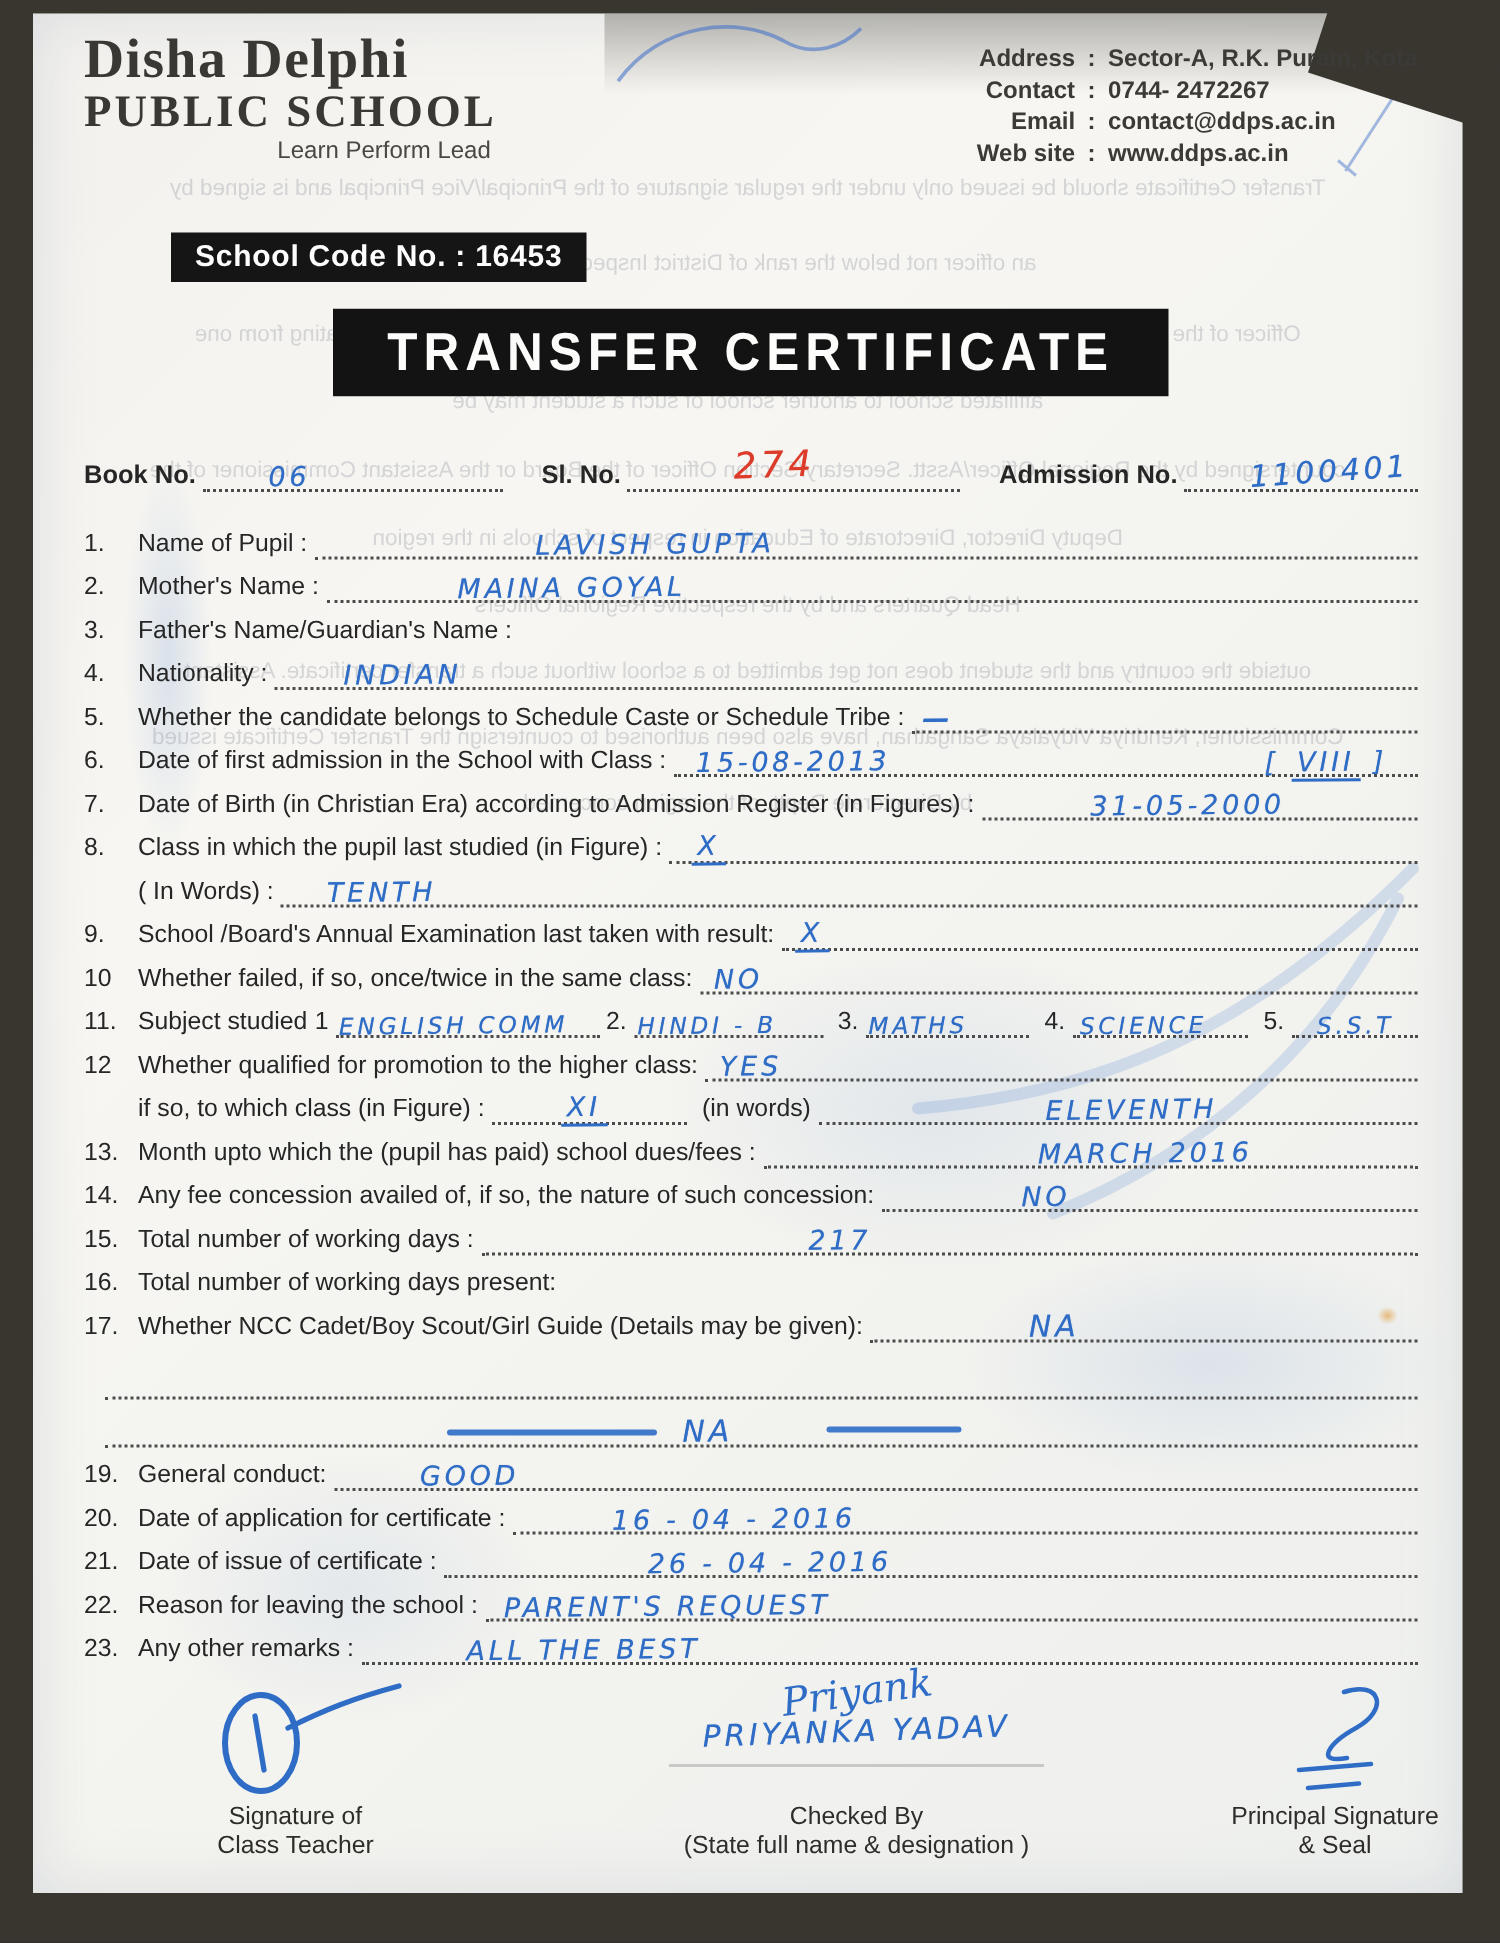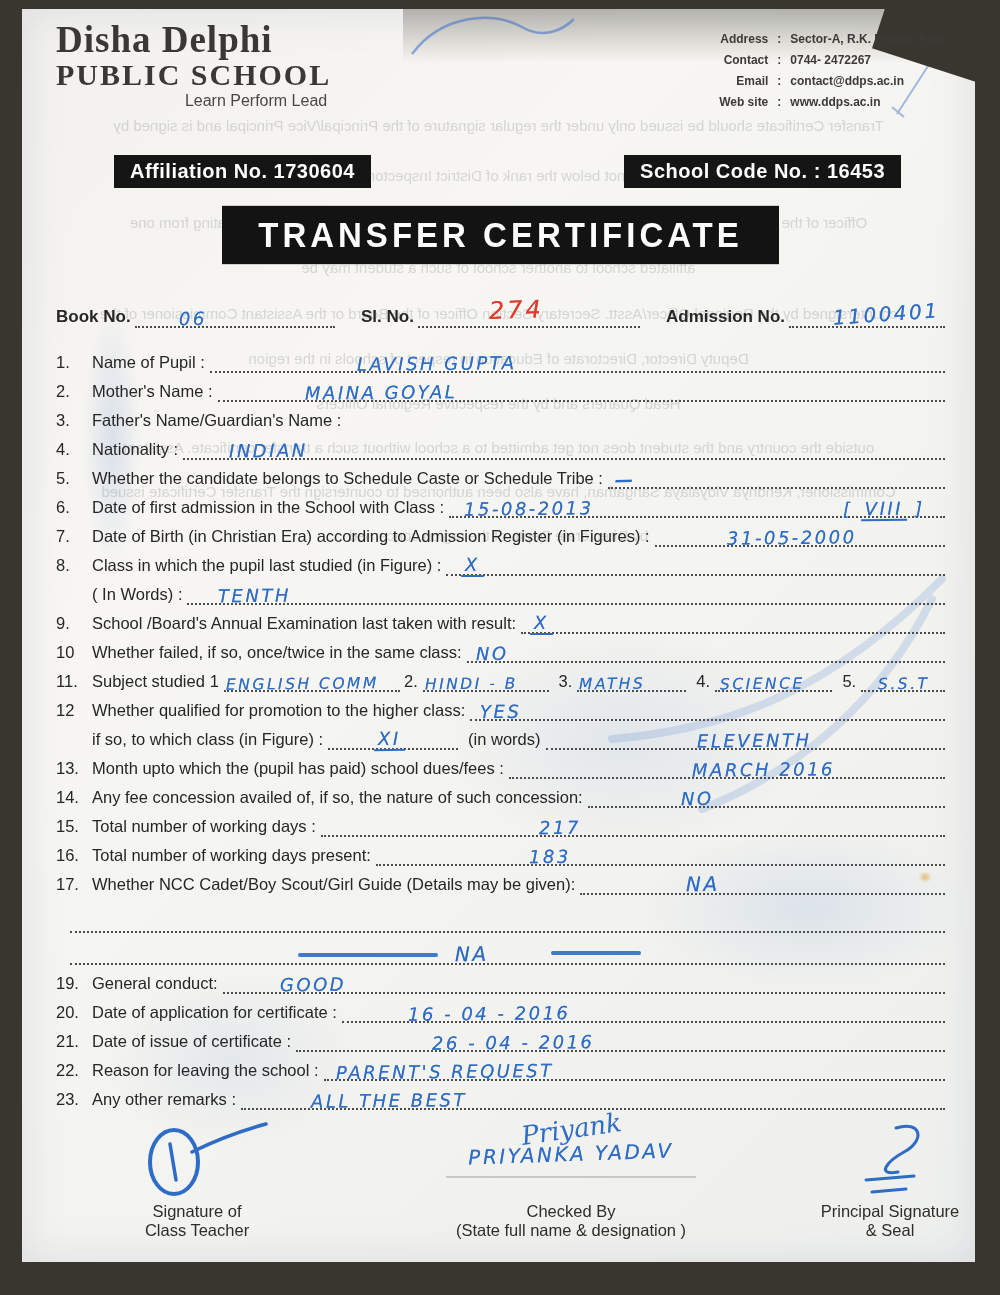--- a/index.html
+++ b/index.html
@@ -19,21 +19,21 @@
   .brand{display:flex;align-items:center;gap:12px;}
   .logo{width:96px;height:96px;border-radius:50%;background:#3d3b38;position:relative;flex:none;}
   .logo-in{position:absolute;left:9px;top:9px;right:9px;bottom:9px;border-radius:50%;background:#efeeea;
            display:flex;align-items:center;justify-content:center;}
   .logo-bottom{position:absolute;left:0;right:0;bottom:6px;text-align:center;color:#f0efec;
            font-size:9px;font-weight:bold;letter-spacing:3px;}
   .schoolname{line-height:1;}
   .sn1{font-family:"Liberation Serif",serif;font-weight:bold;font-size:37px;color:#3a3835;letter-spacing:1px;}
   .sn2{font-family:"Liberation Serif",serif;font-weight:bold;font-size:30px;color:#3a3835;letter-spacing:2px;margin-top:2px;}
   .sn3{font-size:16px;color:#4a4845;text-align:right;margin-top:3px;padding-right:4px;}
-  .contact{margin-top:8px;font-size:12px;color:#3c3a37;font-weight:bold;}
+  .contact{margin-top:8px;font-size:16px;color:#3c3a37;font-weight:bold;}
   .contact .crow{display:flex;line-height:21px;}
   .contact .cl{width:78px;text-align:right;}
   .contact .cs{width:22px;text-align:center;}
   .contact .cv{white-space:nowrap;}
 
   
   .badges{display:flex;justify-content:space-between;margin:16px 44px 0 58px;}
   .badge{background:#151515;color:#fdfdfd;font-weight:bold;font-size:20px;padding:5px 16px;letter-spacing:.5px;}
   .titlewrap{text-align:center;margin-top:20px;}
   .titlebox{display:inline-block;background:#131313;color:#fcfcfa;font-weight:bold;font-size:33px;
@@ -142,21 +142,20 @@
           </div>
           <div class="crow">
             <span class="cl">Web site</span>
             <span class="cs">:</span>
             <span class="cv">www.ddps.ac.in</span>
           </div>
         </div>
       </div>
 
       <div class="badges">
-        <div class="badge">Affiliation No. 1730604</div>
         <div class="badge">School Code No. : 16453</div>
       </div>
 
       <div class="titlewrap">
         <div class="titlebox">TRANSFER CERTIFICATE</div>
       </div>
 
       <div class="serials">
         <div class="sgroup">
           <span class="slabel">Book No.</span>
@@ -313,23 +312,20 @@
         <div class="row">
           <span class="num">15.</span>
           <span class="lbl">Total number of working days :</span>
           <span class="fill">
               <span class="hw" style="left:35%;">217</span>
             </span>
         </div>
         <div class="row">
           <span class="num">16.</span>
           <span class="lbl">Total number of working days present:</span>
-          <span class="fill">
-              <span class="hw" style="left:27%;">183</span>
-            </span>
         </div>
         <div class="row">
           <span class="num">17.</span>
           <span class="lbl">Whether NCC Cadet/Boy Scout/Girl Guide (Details may be given):</span>
           <span class="fill">
               <span class="hw big" style="left:29%;">NA</span>
             </span>
         </div>
         <div class="row" style="height:38px;">
           <span class="indent" style="width:14px;"></span>

